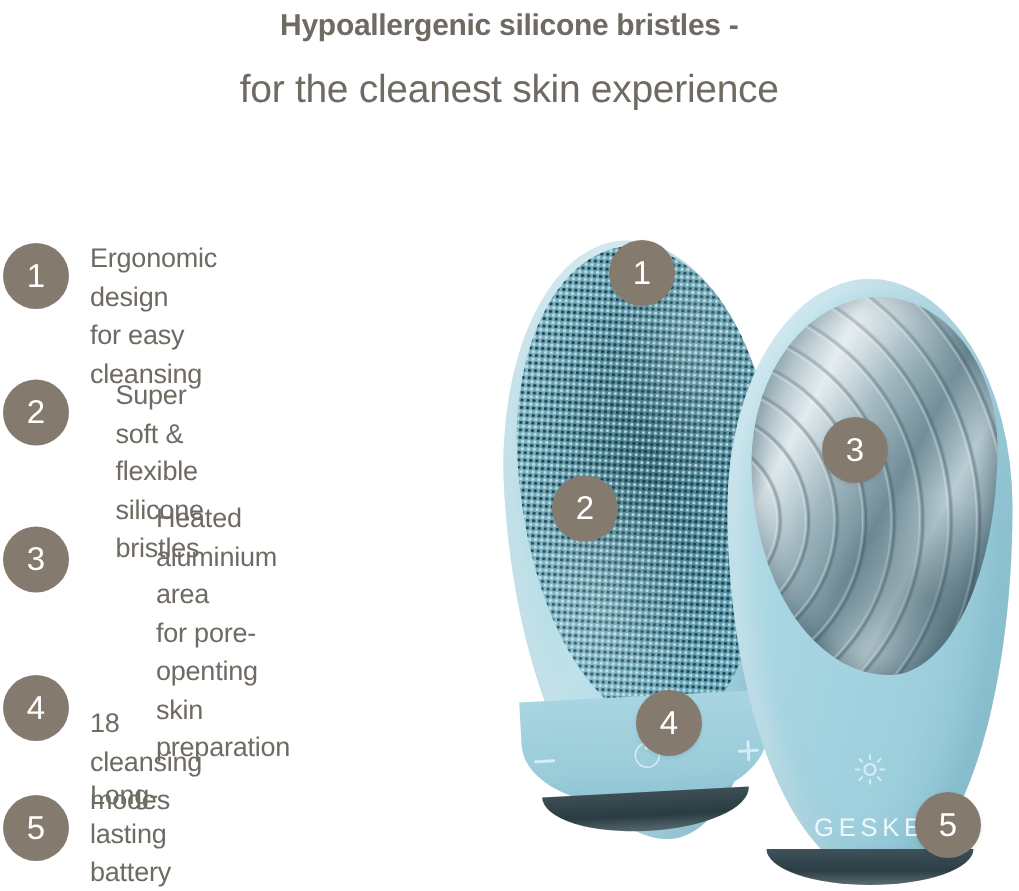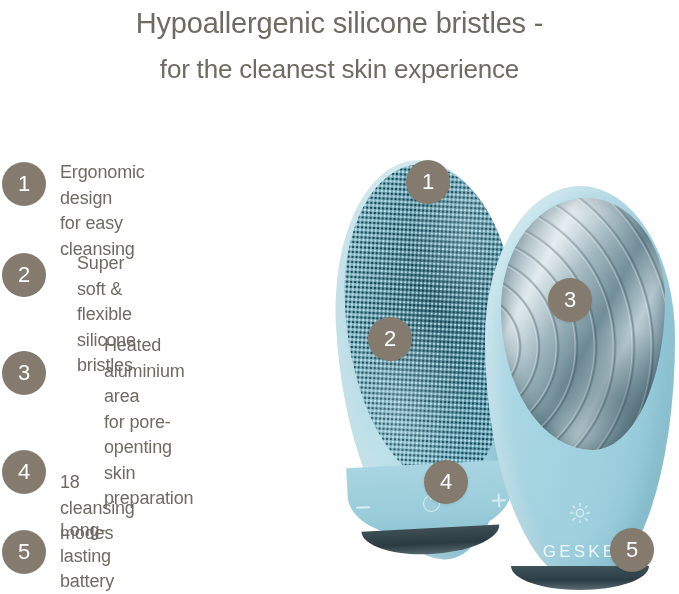--- a/index.html
+++ b/index.html
@@ -21,22 +21,22 @@
     position: absolute;
     top: 6px;
     left: 0;
     width: 679px;
     text-align: center;
     color: #6f6b63;
     line-height: 1.18;
   }
   .headline-line1 {
     display: block;
-    font-size: 29px;
-    font-weight: 400;
+    font-size: 20px;
+    font-weight: 700;
     letter-spacing: -0.2px;
   }
   .headline-line2 {
     display: block;
     font-size: 26px;
     font-weight: 400;
     letter-spacing: -0.2px;
     margin-top: 14px;
   }
 

